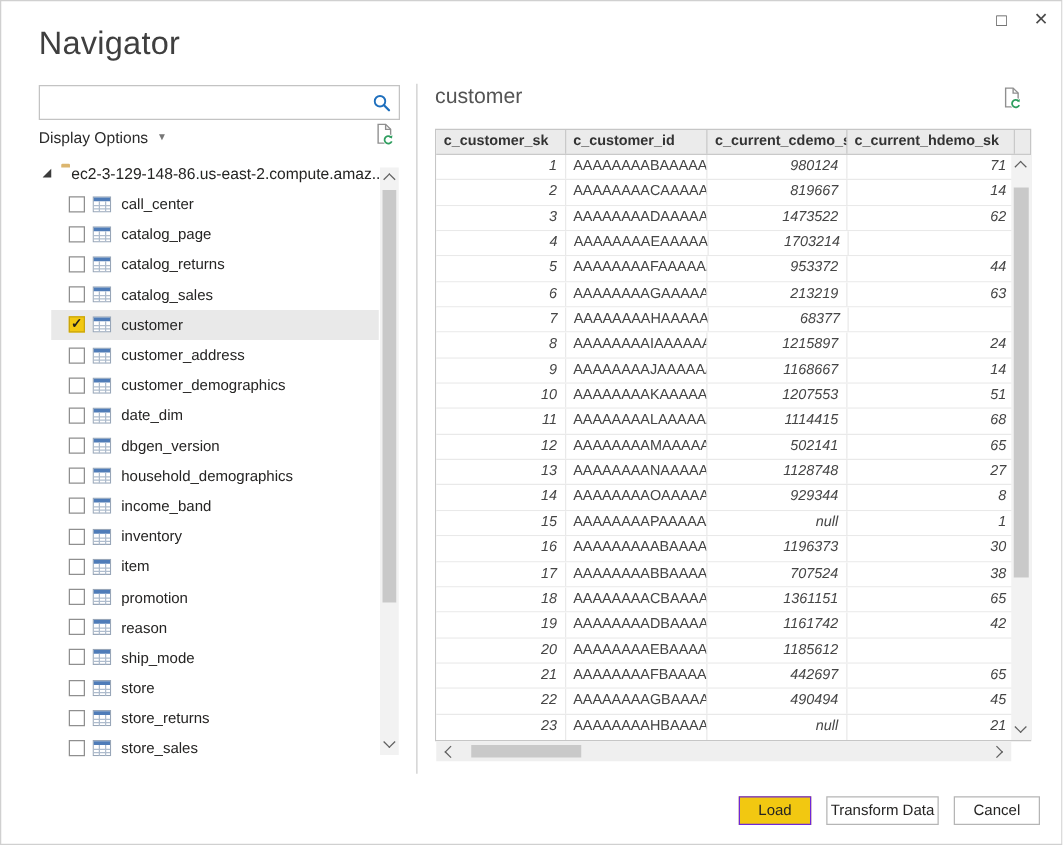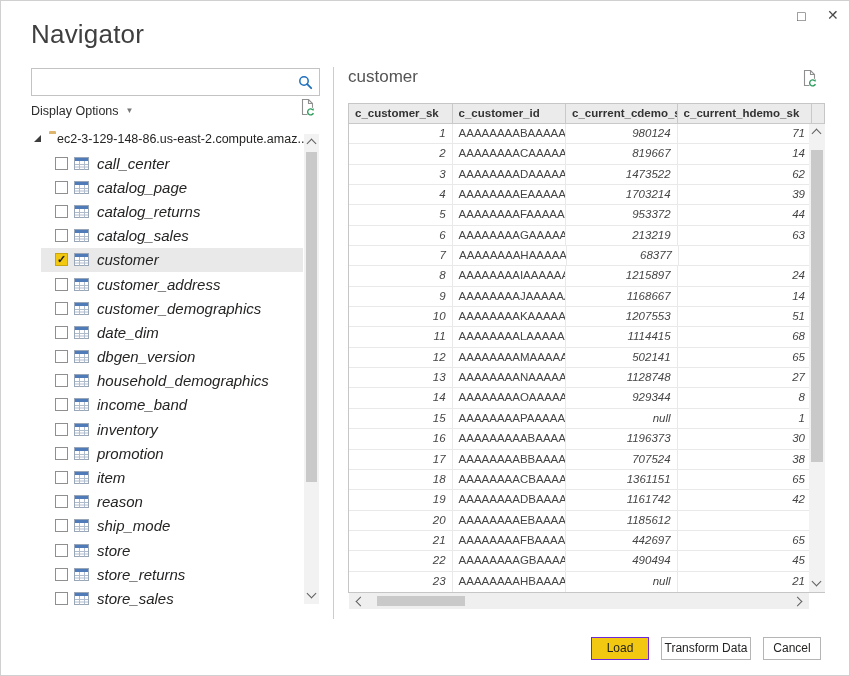--- a/index.html
+++ b/index.html
@@ -28,21 +28,21 @@
   .expander { width:0; height:0; border-left:7px solid transparent; border-bottom:7px solid #3c3c3c; margin-top:-2px; }
   .folder { width:17px; height:11px; background:#dcb66f; border-radius:1px; position:relative; margin-left:8px; }
   .folder:before { content:''; position:absolute; top:-3px; left:0; width:7px; height:3px; background:#dcb66f; border-radius:1px 1px 0 0; }
   .rootlbl { margin-left:8px; font-size:12.5px; color:#252423; }
   .tree-items { position:absolute; left:30px; top:150px; width:272px; }
   .tree-item { height:24.2px; display:flex; align-items:center; margin-left:10px; padding-left:14px; cursor:default; }
   .tree-item.selected { background:#e9e9e9; }
   .cb { width:13px; height:13px; border:1px solid #8f8f8f; background:#fff; display:inline-block; flex:0 0 13px; font-size:11px; line-height:11px; text-align:center; color:#1f1f1f; font-weight:bold; }
   .cb.checked { background:#F2C811; border-color:#c9a50d; }
   .ticon { margin-left:6px; flex:0 0 15px; display:flex; }
-  .tlbl { margin-left:8px; font-size:15px; color:#252423; white-space:nowrap;font-style:italic; }
+  .tlbl { margin-left:8px; font-size:12px; color:#252423; white-space:nowrap; }
 
   
   .sbar-v { position:absolute; background:#f2f2f2; }
   .sb-tree { left:303px; top:133px; width:15px; height:470px; }
   .sb-grid { left:808px; top:123px; width:16px; height:468px; }
   .thumb-v { position:absolute; left:2px; right:2px; background:#c9c9c9; }
   .sb-tree .thumb-v { top:18px; height:330px; }
   .sb-grid .thumb-v { top:26px; height:312px; }
   .chev { width:7px; height:7px; border-left:1.6px solid #5f5f5f; border-top:1.6px solid #5f5f5f; position:absolute; }
   .chev.up { transform:rotate(45deg); left:4px; top:6px; }
@@ -66,21 +66,21 @@
   .bcell { padding:0 6px; line-height:19.5px; border-right:1px solid #e9e9e9; white-space:nowrap; overflow:hidden; }
   .num { text-align:right; font-style:italic; }
   .txt { text-align:left; }
   .w0 { width:104px; } .w1 { width:114px; } .w2 { width:112px; } .w3 { width:135px; }
   .wS { width:10px; border-right:none; }
 
   
   .btn { position:absolute; top:636px; height:23px; font-size:12px; color:#252423; text-align:center; line-height:21px; background:#fff; border:1px solid #b5b5b5; cursor:default; font-family:"Liberation Sans",sans-serif; }
   .btn-load { left:590px; width:58px; border:1px solid #6d28d9; }
   .btn-transform { left:660px; width:90px; }
-  .btn-cancel { left:762px; width:58px; }
+  .btn-cancel { left:762px; width:69px; }
 
   .refresh-icon { display:inline-block; cursor:default; }
 </style>
 </head>
 <body>
 
 <div class="dialog">
 
   <span class="winbtn maxbtn">□</span>
   <span class="winbtn closebtn">✕</span>
@@ -288,35 +288,35 @@
         <span class="ticon">
           <svg width="15" height="13" viewBox="0 0 15 13">
             <rect x="0.5" y="0.5" width="14" height="12" fill="#fff" stroke="#98a6b8"></rect>
             <rect x="1" y="1" width="13" height="3" fill="#4f7cb8"></rect>
             <line x1="5.5" y1="4" x2="5.5" y2="12.5" stroke="#aebccd"></line>
             <line x1="10.5" y1="4" x2="10.5" y2="12.5" stroke="#aebccd"></line>
             <line x1="1" y1="7.5" x2="14" y2="7.5" stroke="#aebccd"></line>
             <line x1="1" y1="10" x2="14" y2="10" stroke="#aebccd"></line>
           </svg>
         </span>
+        <span class="tlbl">item</span>
+      </div>
+      <div class="tree-item">
+        <span class="cb"></span>
+        <span class="ticon">
+          <svg width="15" height="13" viewBox="0 0 15 13">
+            <rect x="0.5" y="0.5" width="14" height="12" fill="#fff" stroke="#98a6b8"></rect>
+            <rect x="1" y="1" width="13" height="3" fill="#4f7cb8"></rect>
+            <line x1="5.5" y1="4" x2="5.5" y2="12.5" stroke="#aebccd"></line>
+            <line x1="10.5" y1="4" x2="10.5" y2="12.5" stroke="#aebccd"></line>
+            <line x1="1" y1="7.5" x2="14" y2="7.5" stroke="#aebccd"></line>
+            <line x1="1" y1="10" x2="14" y2="10" stroke="#aebccd"></line>
+          </svg>
+        </span>
         <span class="tlbl">promotion</span>
-      </div>
-      <div class="tree-item">
-        <span class="cb"></span>
-        <span class="ticon">
-          <svg width="15" height="13" viewBox="0 0 15 13">
-            <rect x="0.5" y="0.5" width="14" height="12" fill="#fff" stroke="#98a6b8"></rect>
-            <rect x="1" y="1" width="13" height="3" fill="#4f7cb8"></rect>
-            <line x1="5.5" y1="4" x2="5.5" y2="12.5" stroke="#aebccd"></line>
-            <line x1="10.5" y1="4" x2="10.5" y2="12.5" stroke="#aebccd"></line>
-            <line x1="1" y1="7.5" x2="14" y2="7.5" stroke="#aebccd"></line>
-            <line x1="1" y1="10" x2="14" y2="10" stroke="#aebccd"></line>
-          </svg>
-        </span>
-        <span class="tlbl">item</span>
       </div>
       <div class="tree-item">
         <span class="cb"></span>
         <span class="ticon">
           <svg width="15" height="13" viewBox="0 0 15 13">
             <rect x="0.5" y="0.5" width="14" height="12" fill="#fff" stroke="#98a6b8"></rect>
             <rect x="1" y="1" width="13" height="3" fill="#4f7cb8"></rect>
             <line x1="5.5" y1="4" x2="5.5" y2="12.5" stroke="#aebccd"></line>
             <line x1="10.5" y1="4" x2="10.5" y2="12.5" stroke="#aebccd"></line>
             <line x1="1" y1="7.5" x2="14" y2="7.5" stroke="#aebccd"></line>
@@ -429,21 +429,20 @@
           <div class="bcell w0 num">3</div>
           <div class="bcell w1 txt">AAAAAAAADAAAAAAA</div>
           <div class="bcell w2 num">1473522</div>
           <div class="bcell w3 num">62</div>
           <div class="bcell wS"></div>
         </div>
         <div class="grow">
           <div class="bcell w0 num">4</div>
           <div class="bcell w1 txt">AAAAAAAAEAAAAAAA</div>
           <div class="bcell w2 num">1703214</div>
-          <div class="bcell w3 num">39</div>
           <div class="bcell wS"></div>
         </div>
         <div class="grow">
           <div class="bcell w0 num">5</div>
           <div class="bcell w1 txt">AAAAAAAAFAAAAAAA</div>
           <div class="bcell w2 num">953372</div>
           <div class="bcell w3 num">44</div>
           <div class="bcell wS"></div>
         </div>
         <div class="grow">

